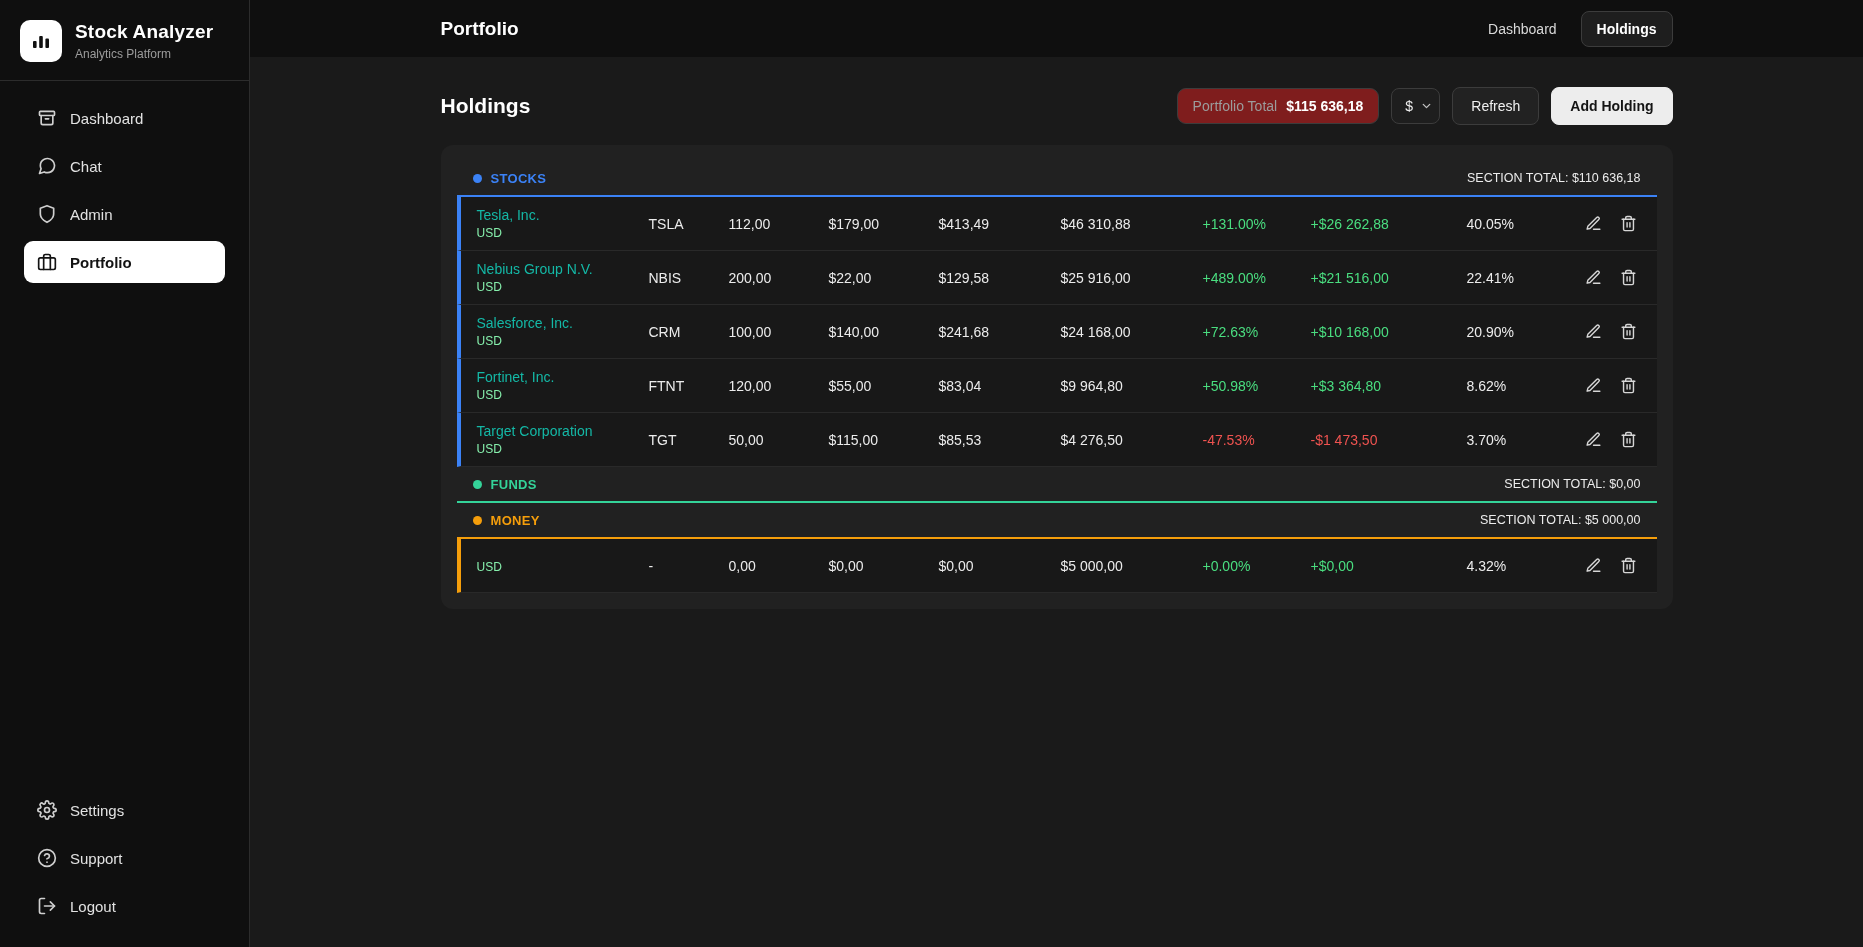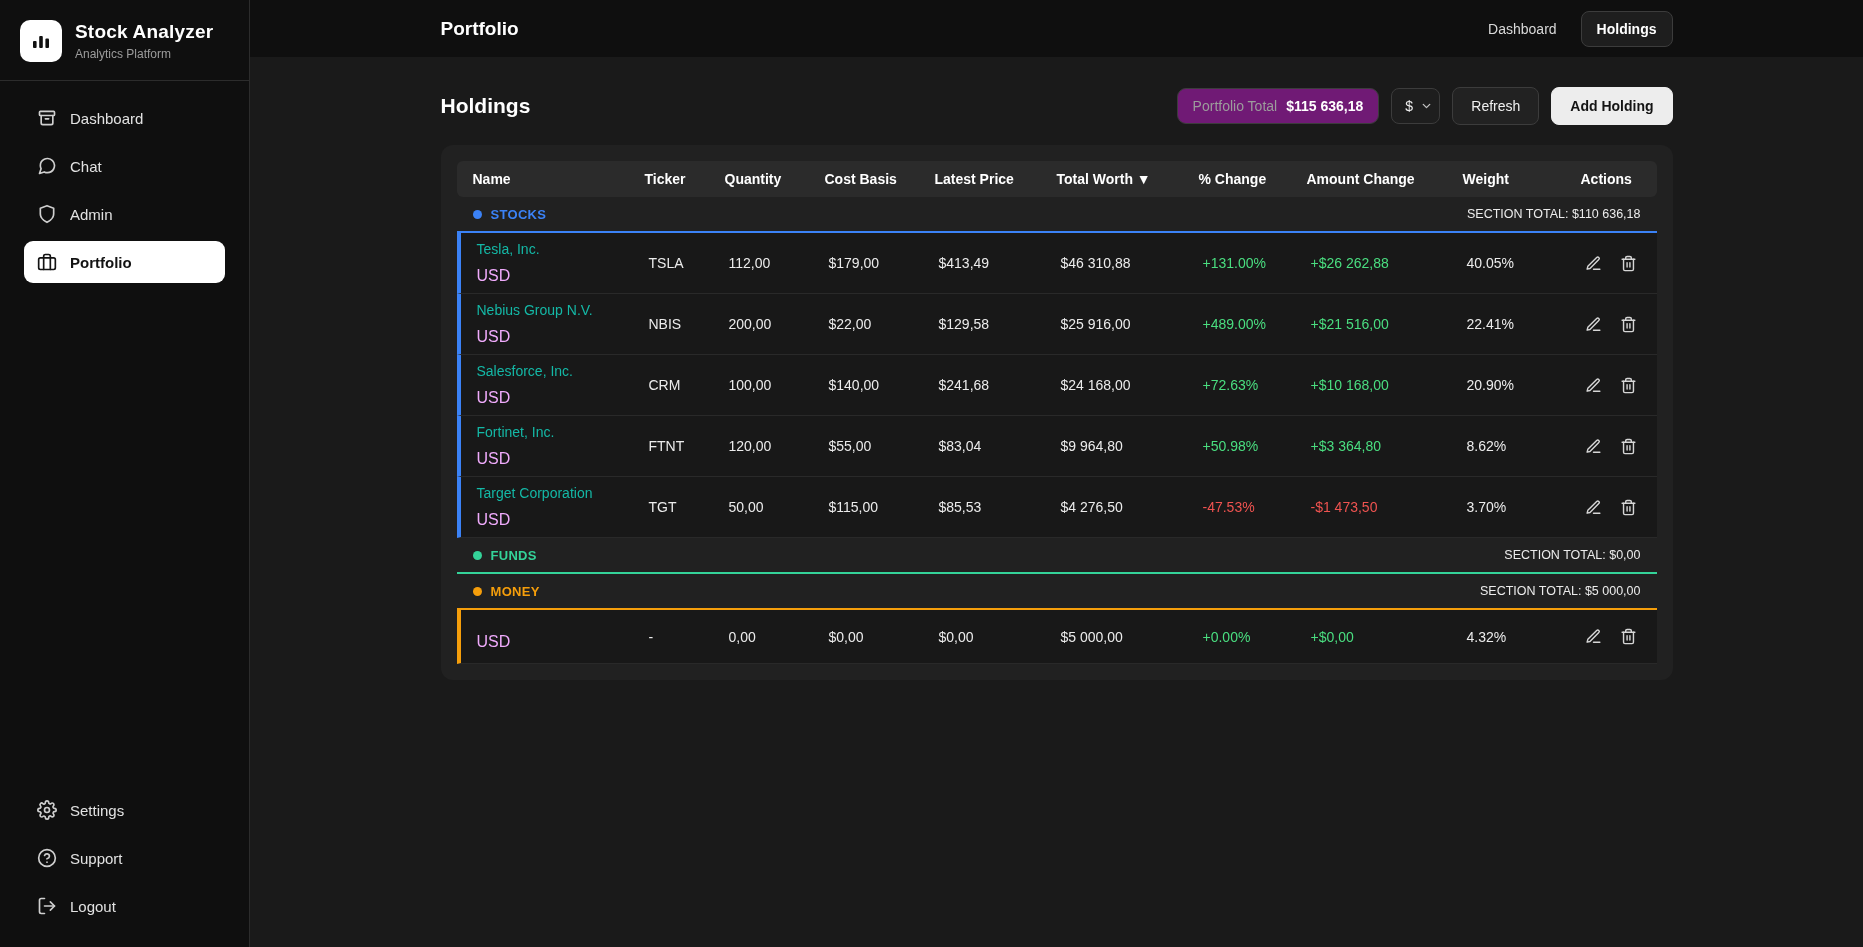--- a/index.html
+++ b/index.html
@@ -35,21 +35,21 @@
   .tabs { display:flex; align-items:center; gap:8px; }
   .tab { font-size:14px; color:#d9d9d9; padding:9px 15px; border-radius:8px; cursor:pointer; border:1px solid transparent; }
   .tab.active { background:#1e1e1e; border-color:#3c3c3c; color:#fff; font-weight:bold; }
 
   
   .content { flex:1; background:#1a1a1a; overflow:auto; }
   .container { width:1232px; margin:0 auto; padding:30px 0 40px 0; }
   .toolbar { display:flex; align-items:center; justify-content:space-between; }
   .toolbar h2 { font-size:21px; font-weight:bold; color:#fff; }
   .toolbar-right { display:flex; align-items:center; gap:12px; }
-  .total-pill { display:flex; align-items:center; gap:9px; border:1px solid #3c3c3c; border-radius:9px; padding:9px 15px; font-size:14px; background:#701a75; }
+  .total-pill { display:flex; align-items:center; gap:9px; border:1px solid #3c3c3c; border-radius:9px; padding:9px 15px; font-size:14px; background:#7f1d1d; }
   .total-label { color:#9c9c9c; }
   .total-value { color:#fff; font-weight:bold; }
   .select-wrap { position:relative; display:flex; }
   .currency-select { appearance:none; -webkit-appearance:none; background:#1e1e1e; color:#ececec; border:1px solid #3c3c3c; border-radius:8px; padding:9px 26px 9px 13px; font-size:14px; font-family:inherit; cursor:pointer; }
   .chev { position:absolute; right:7px; top:50%; transform:translateY(-50%); pointer-events:none; color:#bdbdbd; display:flex; }
   .chev svg { width:13px; height:13px; }
   .btn { background:#222222; border:1px solid #3c3c3c; color:#f0f0f0; border-radius:8px; padding:10px 18px; font-size:14px; font-family:inherit; cursor:pointer; }
   .btn.primary { background:#ededed; border-color:#ededed; color:#141414; font-weight:bold; }
 
   
@@ -58,21 +58,21 @@
   .thead { background:#2b2b2b; border-radius:6px; min-height:36px; font-weight:bold; font-size:14px; color:#fff; }
   .th { padding:9px 0 9px 16px; cursor:pointer; }
   .section-row { display:flex; align-items:center; justify-content:space-between; min-height:36px; padding:0 16px; border-bottom:2px solid var(--accent,#3b82f6); }
   .section-left { display:flex; align-items:center; gap:9px; }
   .dot { width:9px; height:9px; border-radius:50%; background:var(--accent,#3b82f6); }
   .section-name { color:var(--accent,#3b82f6); font-size:13px; font-weight:bold; letter-spacing:.3px; }
   .section-total { font-size:12.5px; color:#ececec; }
   .trow { background:#181818; border-left:4px solid var(--accent,#3b82f6); border-bottom:1px solid #292929; min-height:54px; font-size:14px; }
   .cell { padding:8px 0 8px 16px; color:#ececec; }
   .hname { font-size:14px; color:#14b8a6; }
-  .hcur { font-size:16px; color:#f0abfc; margin-top:10px; }
+  .hcur { font-size:12px; color:#86efac; margin-top:3px; }
   .pos { color:var(--positive,#4ade80); }
   .neg { color:var(--negative,#ef5350); }
   .actions-cell { display:flex; gap:10px; padding-left:12px; }
   .icon-btn { background:none; border:none; color:#d6d6d6; cursor:pointer; padding:4px; display:flex; }
   .icon-btn svg { width:17px; height:17px; }
 </style>
 </head>
 <body>
 
 <div class="app">
@@ -197,32 +197,20 @@
                   </svg>
               </span>
             </div>
             <button class="btn">Refresh</button>
             <button class="btn primary">Add Holding</button>
           </div>
         </div>
 
         <div class="card">
 
-          <div class="thead">
-            <div class="th">Name</div>
-            <div class="th">Ticker</div>
-            <div class="th">Quantity</div>
-            <div class="th">Cost Basis</div>
-            <div class="th">Latest Price</div>
-            <div class="th">Total Worth ▼</div>
-            <div class="th">% Change</div>
-            <div class="th">Amount Change</div>
-            <div class="th">Weight</div>
-            <div class="th">Actions</div>
-          </div>
 
           <section style="--accent: #3b82f6;">
             <div class="section-row">
               <div class="section-left">
                 <span class="dot"></span>
                 <span class="section-name">STOCKS</span>
               </div>
               <div class="section-total">SECTION TOTAL: $110 636,18</div>
             </div>
 

